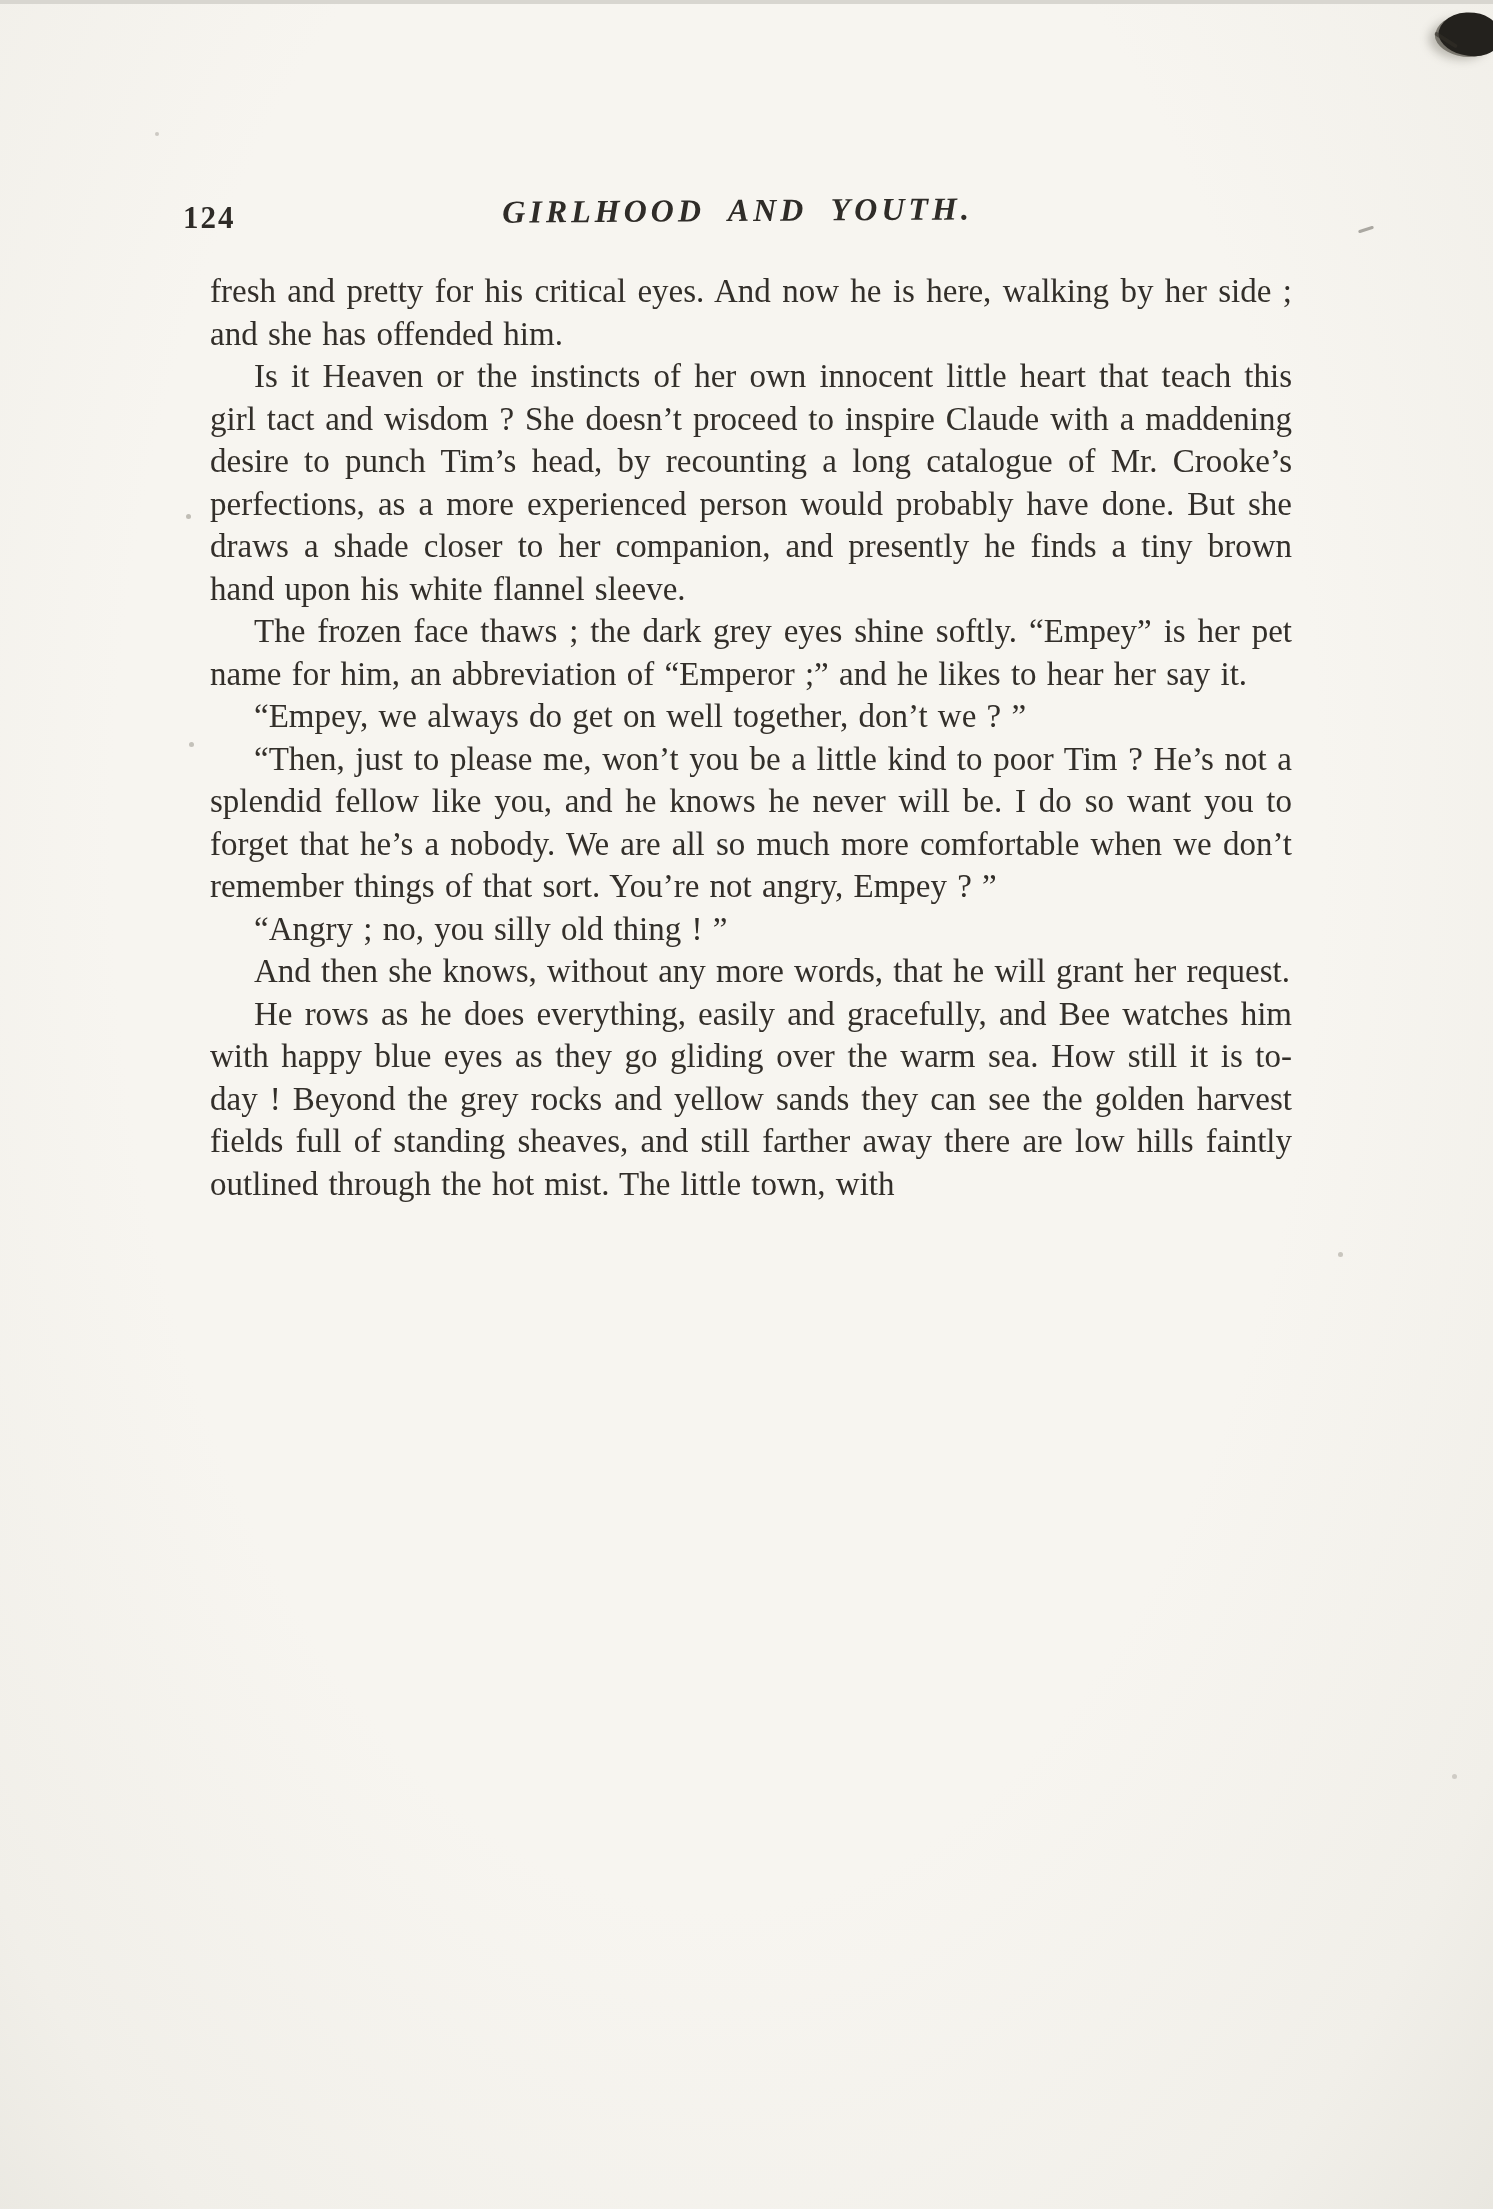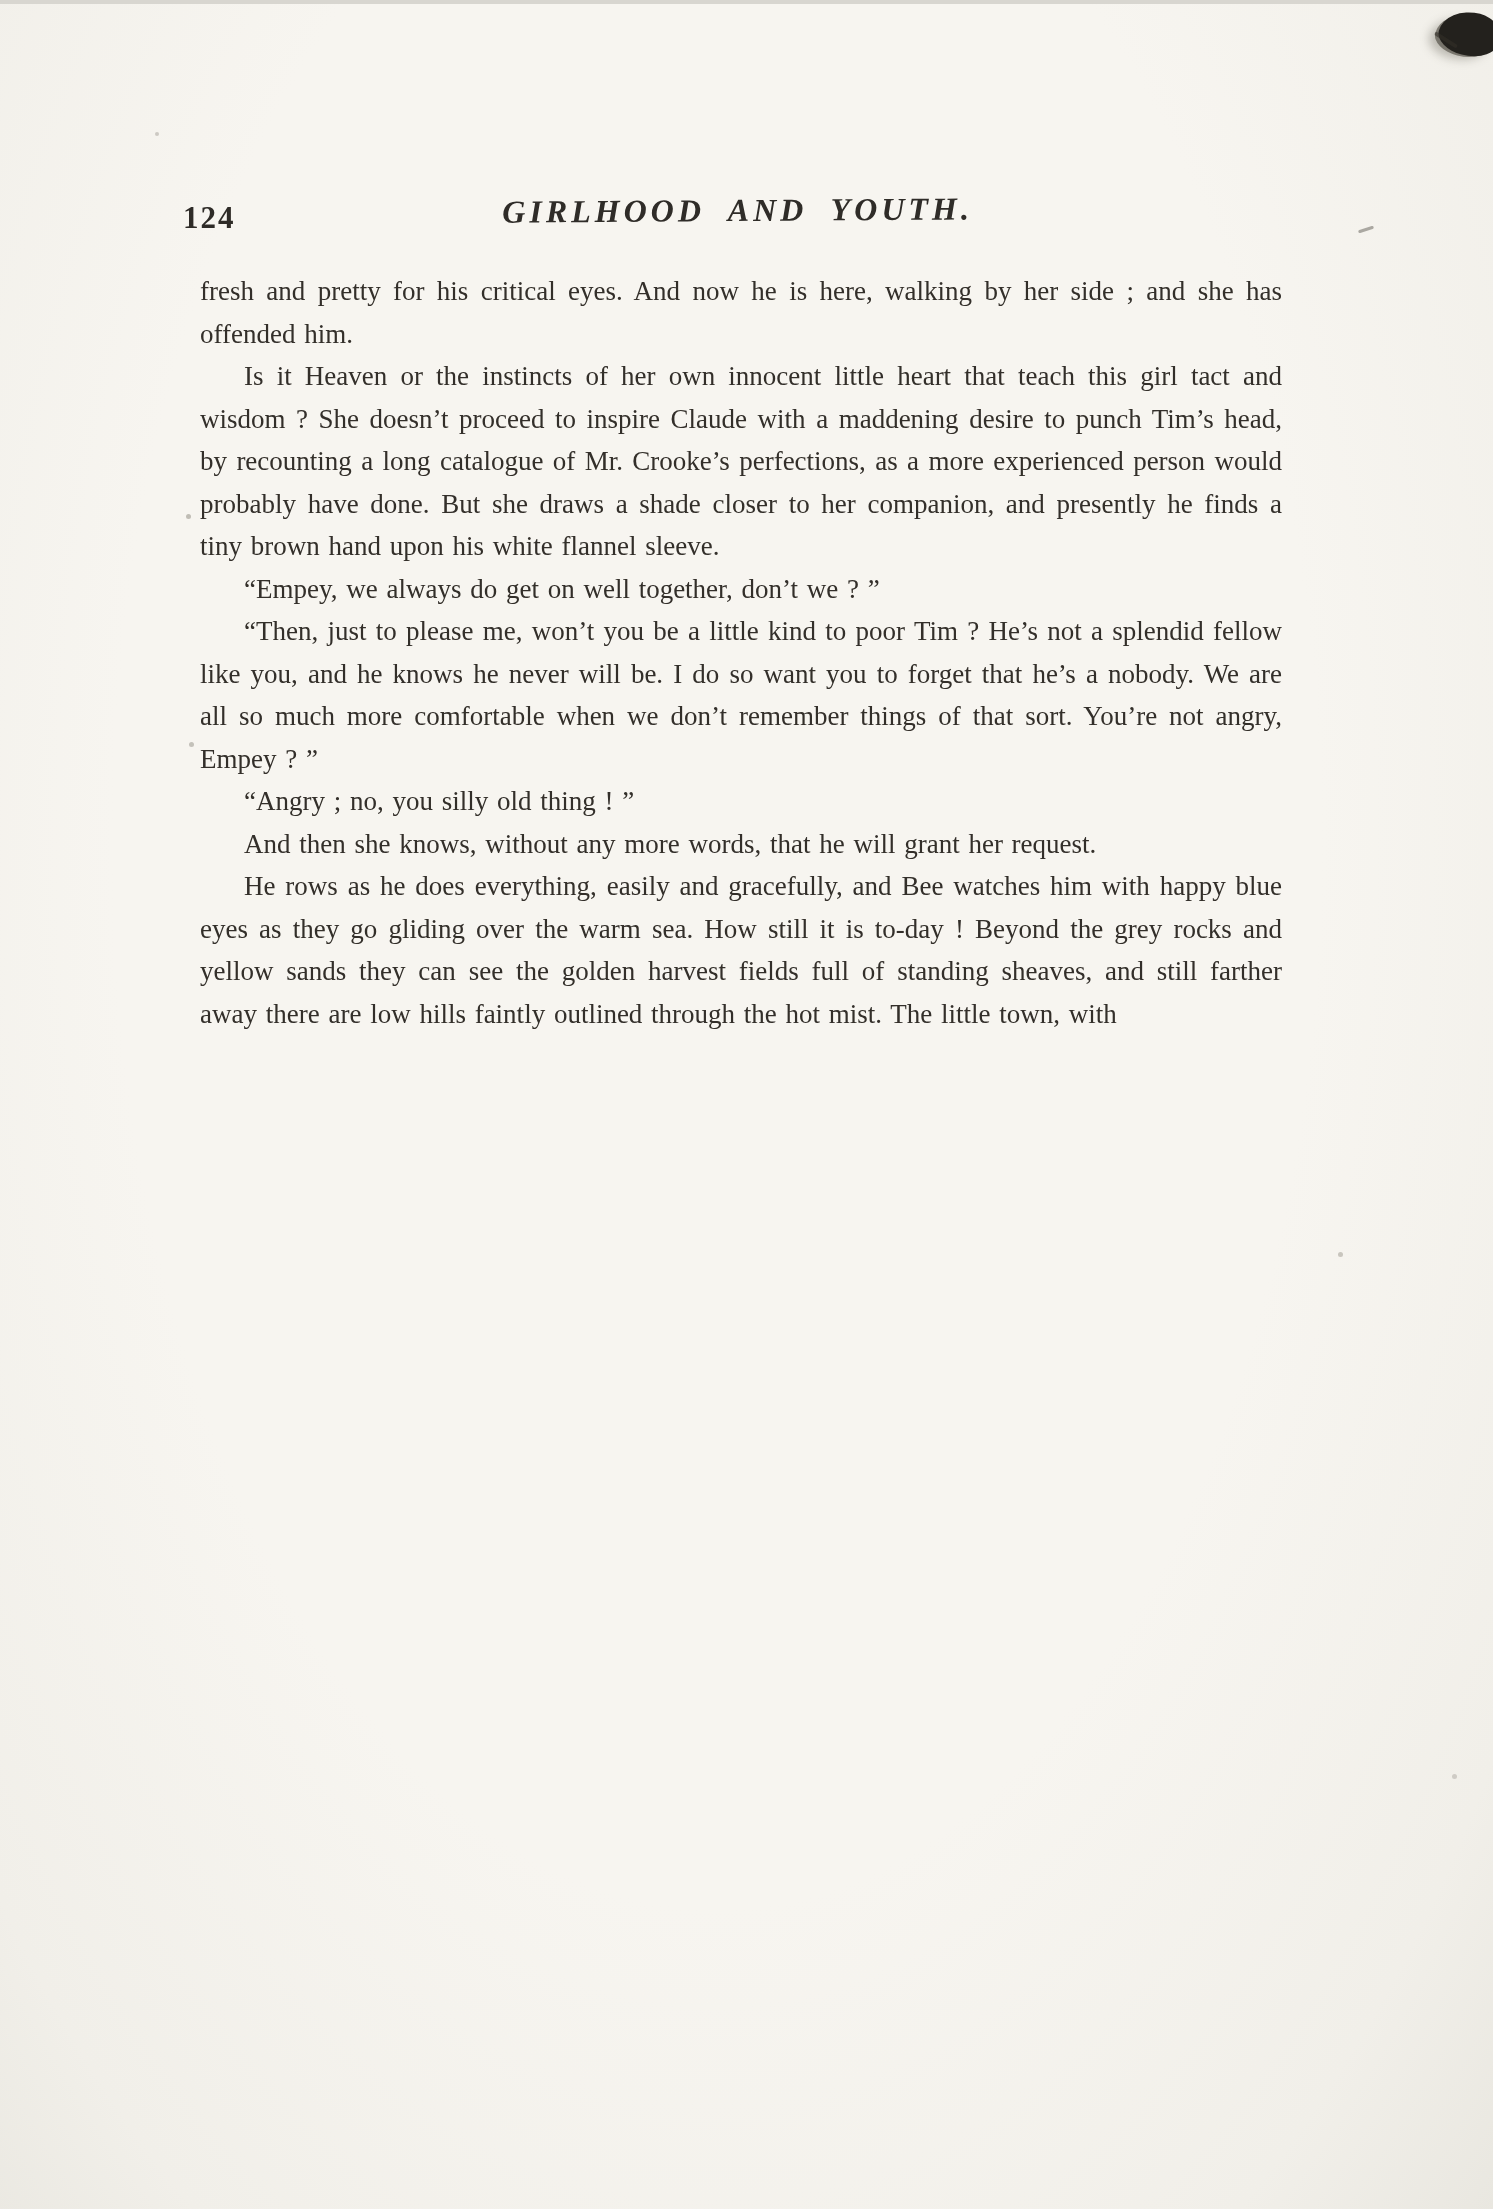--- a/index.html
+++ b/index.html
@@ -50,23 +50,23 @@
     background: #8a8780;
     transform: rotate(-18deg);
     border-radius: 2px;
     opacity: 0.7;
   }
 
   
   .text-block {
     position: absolute;
     top: 266px;
-    left: 200px;
+    left: 210px;
     width: 1082px;
-    font-size: 27px;
+    font-size: 33px;
     line-height: 42.5px;
     text-align: justify;
     color: #332f2a;
     word-spacing: 2px;
   }
   .text-block p {
     margin: 0;
   }
   .text-block p.indent {
     text-indent: 44px;
@@ -111,20 +111,21 @@
 
   <span class="page-number">124</span>
 
   <span class="running-head">GIRLHOOD AND YOUTH.</span>
 
   <span class="header-mark"></span>
 
   <div class="text-block">
       <p>fresh and pretty for his critical eyes.  And now he is here, walking by her side ; and she has offended him.</p>
       <p class="indent">Is it Heaven or the instincts of her own innocent little heart that teach this girl tact and wisdom ?  She doesn’t proceed to inspire Claude with a maddening desire to punch Tim’s head, by recounting a long catalogue of Mr. Crooke’s perfections, as a more experienced person would probably have done.  But she draws a shade closer to her companion, and presently he finds a tiny brown hand upon his white flannel sleeve.</p>
+      <p class="indent">The frozen face thaws ; the dark grey eyes shine softly. “Empey” is her pet name for him, an abbreviation of “Emperor ;” and he likes to hear her say it.</p>
       <p class="indent">“Empey, we always do get on well together, don’t we ? ”</p>
       <p class="indent">“Then, just to please me, won’t you be a little kind to poor Tim ?   He’s not a splendid fellow like you, and he knows he never will be.   I do so want you to forget that he’s a nobody. We are all so much more comfortable when we don’t remember things of that sort.   You’re not angry, Empey ? ”</p>
       <p class="indent">“Angry ; no, you silly old thing ! ”</p>
       <p class="indent">And then she knows, without any more words, that he will grant her request.</p>
       <p class="indent">He rows as he does everything, easily and gracefully, and Bee watches him with happy blue eyes as they go gliding over the warm sea.   How still it is to-day !   Beyond the grey rocks and yellow sands they can see the golden harvest fields full of standing sheaves, and still farther away there are low hills faintly outlined through the hot mist.   The little town, with</p>
     </div>
 
   <span class="speck s1"></span>
   <span class="speck s2"></span>
   <span class="speck s3"></span>

